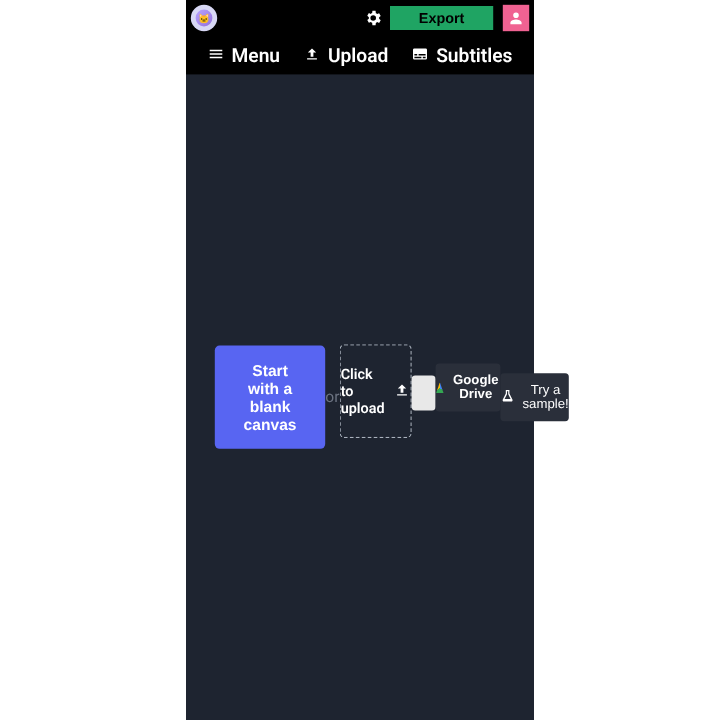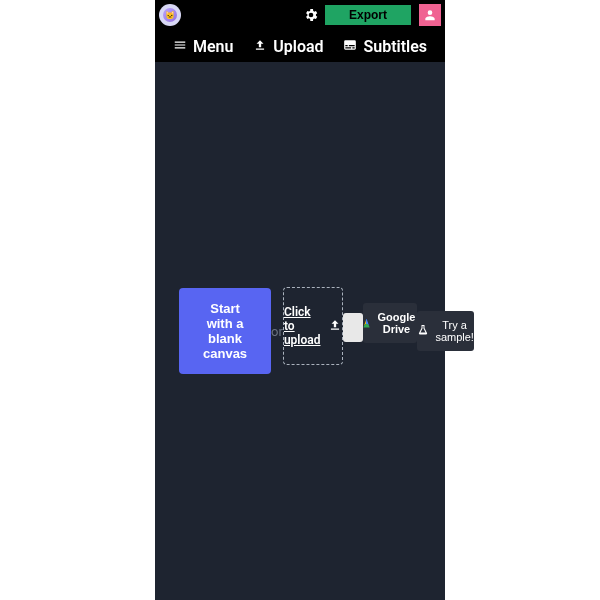--- a/index.html
+++ b/index.html
@@ -111,21 +111,20 @@
   height: 78px;
   display: flex;
   align-items: center;
   justify-content: center;
   gap: 8px;
   color: #fff;
   font-size: 12px;
   font-weight: 600;
   cursor: pointer;
   margin-bottom: 10px;
-  text-decoration: underline;
 }
 .url-input {
   width: 100%;
   background: #e8e8e8;
   border: none;
   border-radius: 3px;
   padding: 9px 10px;
   font-size: 10px;
   color: #888;
   margin-bottom: 8px;

